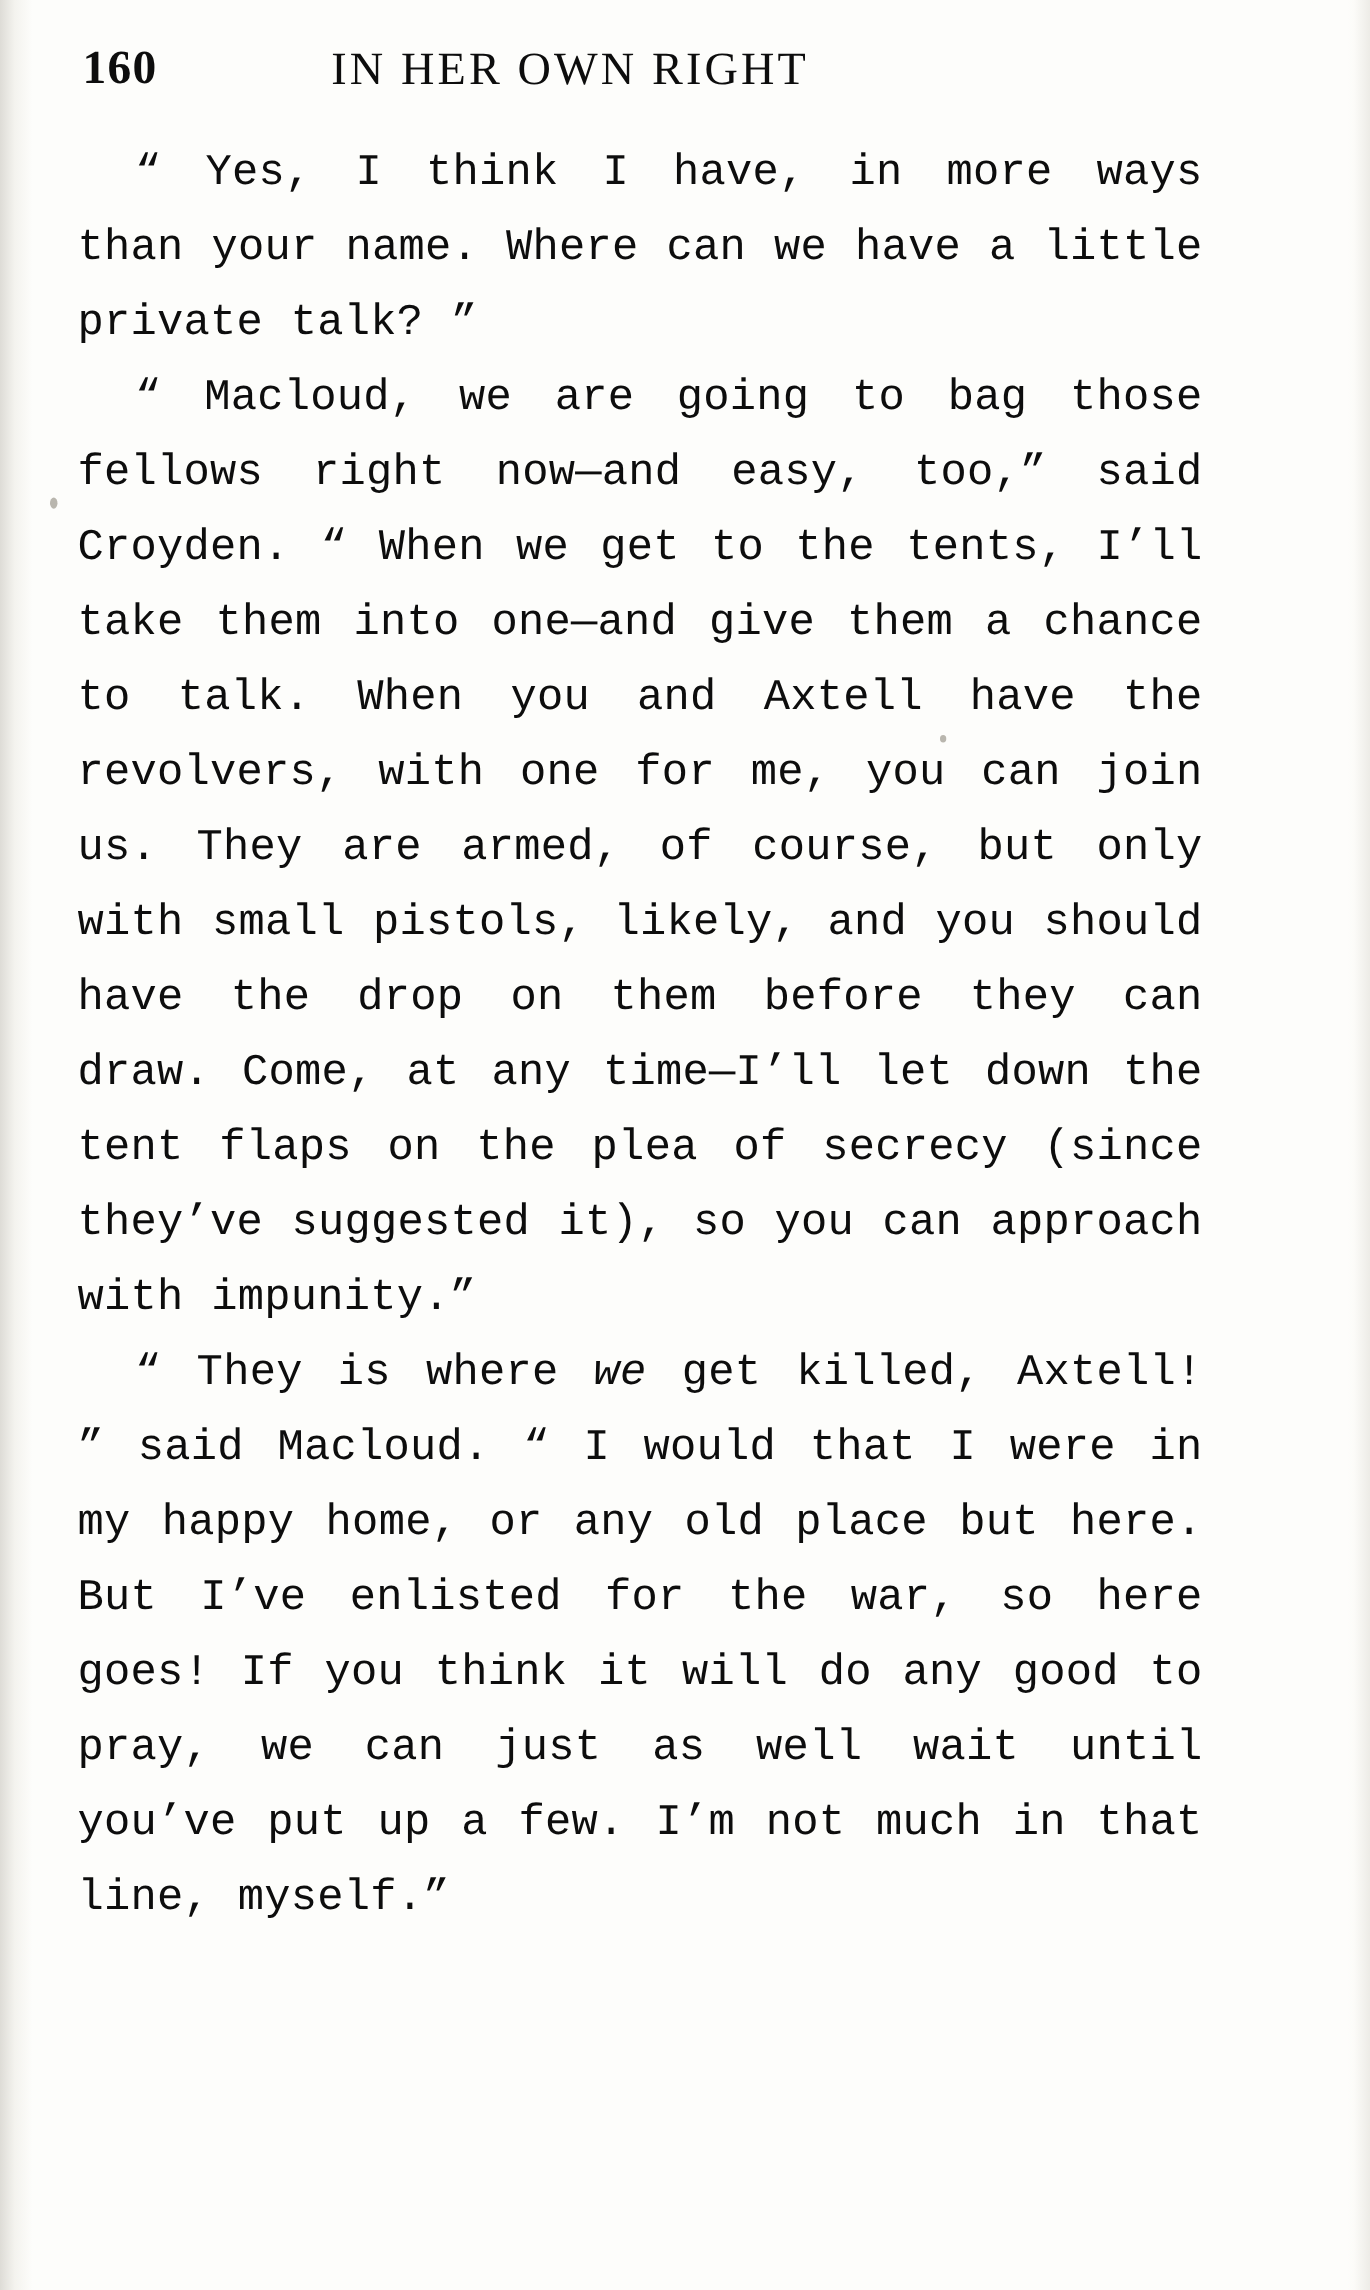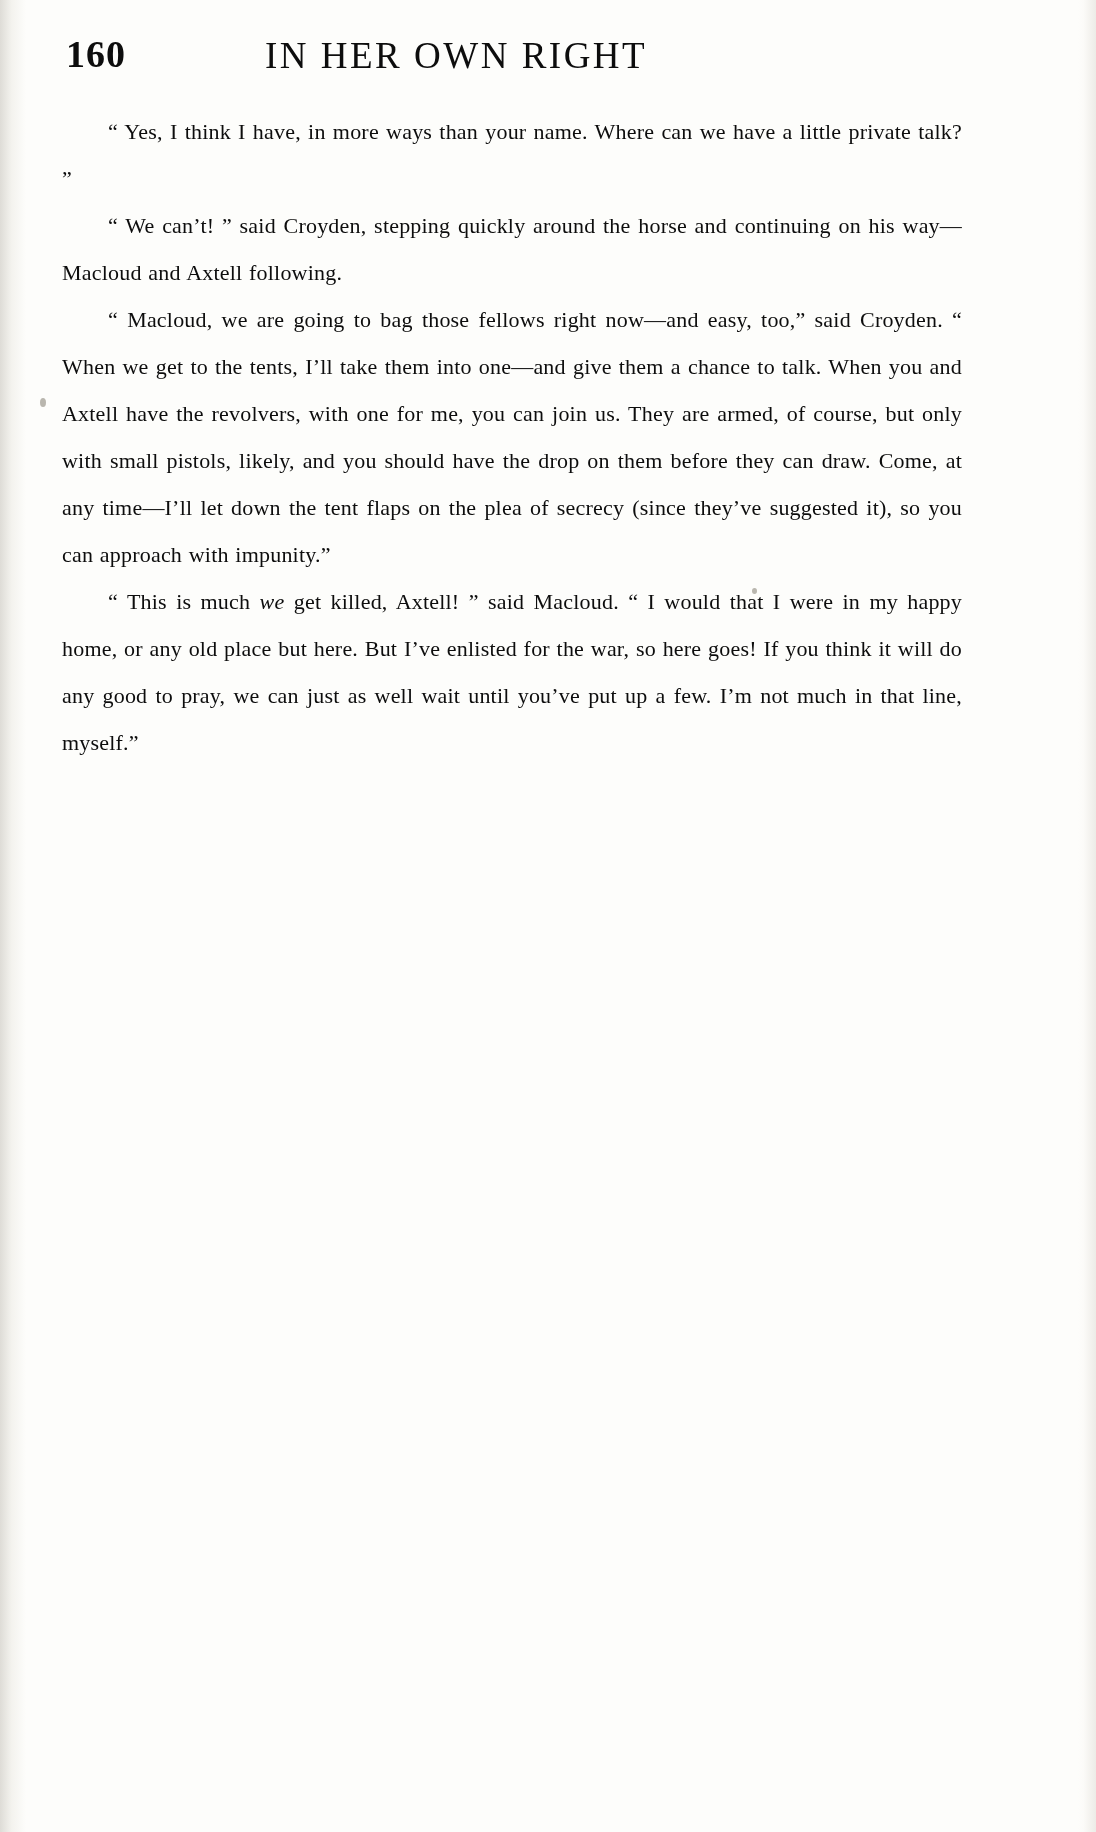--- a/index.html
+++ b/index.html
@@ -65,25 +65,25 @@
     font-family: "Liberation Serif", serif;
   }
   .body-text {
     position: absolute;
     top: 108px;
     left: 62px;
     width: 900px;
   }
   p.para {
     margin: 0;
-    font-size: 22px;
-    line-height: 47px;
+    font-size: 35px;
+    line-height: 60px;
     text-align: justify;
     text-indent: 46px;
-    font-family: Liberation Serif, serif;
+    font-family: Liberation Mono, monospace;
     letter-spacing: 0.2px;
     word-spacing: 1px;
   }
   p.para em {
     font-style: italic;
   }
   .speck {
     position: absolute;
     background: #b9b6ae;
     border-radius: 50%;
@@ -100,18 +100,17 @@
   <div class="speck" style="left:40px; top:398px; width:6px; height:9px;"></div>
   <div class="speck" style="left:752px; top:588px; width:5px; height:6px;"></div>
 
   <div class="header">
     <div class="folio">160</div>
     <div class="running-head">IN HER OWN RIGHT</div>
   </div>
 
   <div class="body-text">
     <p class="para">“ Yes, I think I have, in more ways than your name.  Where can we have a little private talk? ”</p>
-    <p class="para">“ We can’t! ” said Croyden, stepping quickly around the horse and continuing on his way—Macloud and Axtell following.</p>
     <p class="para">“ Macloud, we are going to bag those fellows right now—and easy, too,” said Croyden.  “ When we get to the tents, I’ll take them into one—and give them a chance to talk.  When you and Axtell have the revolvers, with one for me, you can join us.  They are armed, of course, but only with small pistols, likely, and you should have the drop on them before they can draw.  Come, at any time—I’ll let down the tent flaps on the plea of secrecy (since they’ve suggested it), so you can approach with impunity.”</p>
-    <p class="para"><span>“ This is much </span><em>we</em><span> get killed, Axtell! ” said Macloud.  “ I would that I were in my happy home, or any old place but here.  But I’ve enlisted for the war, so here goes!  If you think it will do any good to pray, we can just as well wait until you’ve put up a few.  I’m not much in that line, myself.”</span></p>
+    <p class="para"><span>“ They is where </span><em>we</em><span> get killed, Axtell! ” said Macloud.  “ I would that I were in my happy home, or any old place but here.  But I’ve enlisted for the war, so here goes!  If you think it will do any good to pray, we can just as well wait until you’ve put up a few.  I’m not much in that line, myself.”</span></p>
   </div>
 
 </div>
 
 </body></html>

